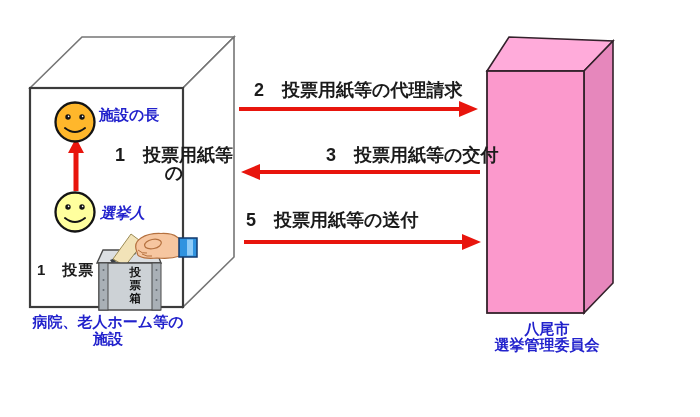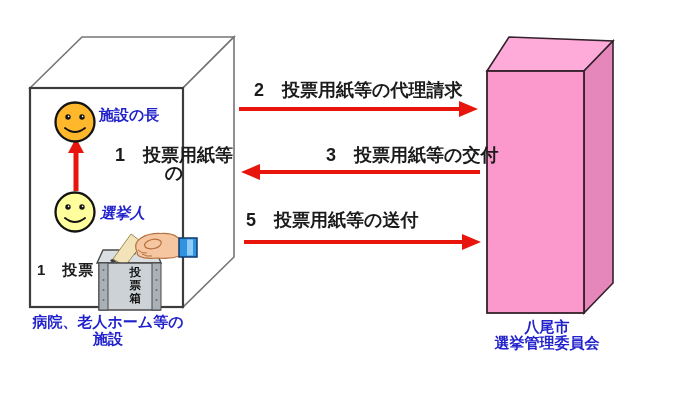--- a/index.html
+++ b/index.html
@@ -41,21 +41,21 @@
   .black{color:var(--text-black,#1b1b1b);}
   .t15{font-size:15px;line-height:17px;}
   .t14{font-size:18px;line-height:18px;}
   .center{text-align:center;white-space:normal;}
 
   .head-label{left:99px;top:106px;}
   .voter-label{left:100px;top:204px;font-style:italic;}
   .step1{left:84px;top:146px;width:122px;margin-left:29px;}
   .step4{left:37px;top:261px;letter-spacing:1px;}
   .facility-caption{left:15px;top:314px;width:186px;line-height:16.5px;}
-  .committee-caption{left:467px;top:321px;width:160px;line-height:16px;font-family:Liberation Mono, monospace;}
+  .committee-caption{left:467px;top:321px;width:160px;line-height:16px;}
   .flow2{left:254px;top:81px;}
   .flow3{left:326px;top:146px;}
   .flow5{left:246px;top:211px;}
   .bb-label{left:127px;top:266px;width:14px;font-size:11.5px;line-height:13px;
             font-weight:bold;color:#111;word-break:break-all;white-space:normal;text-align:right;}
 </style>
 </head>
 <body>
 
 <div id="stage">

